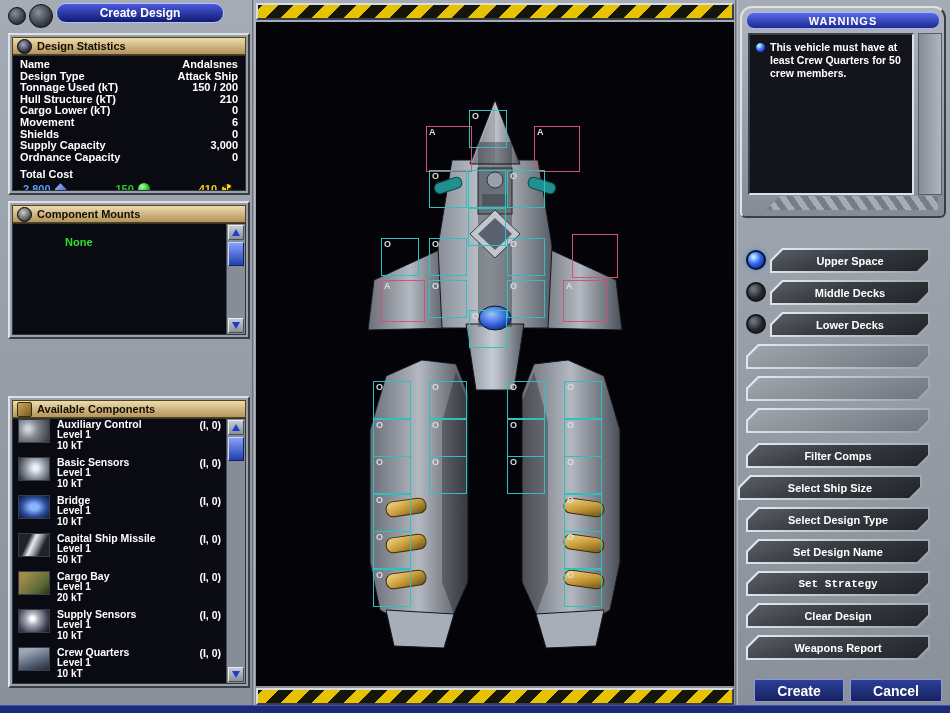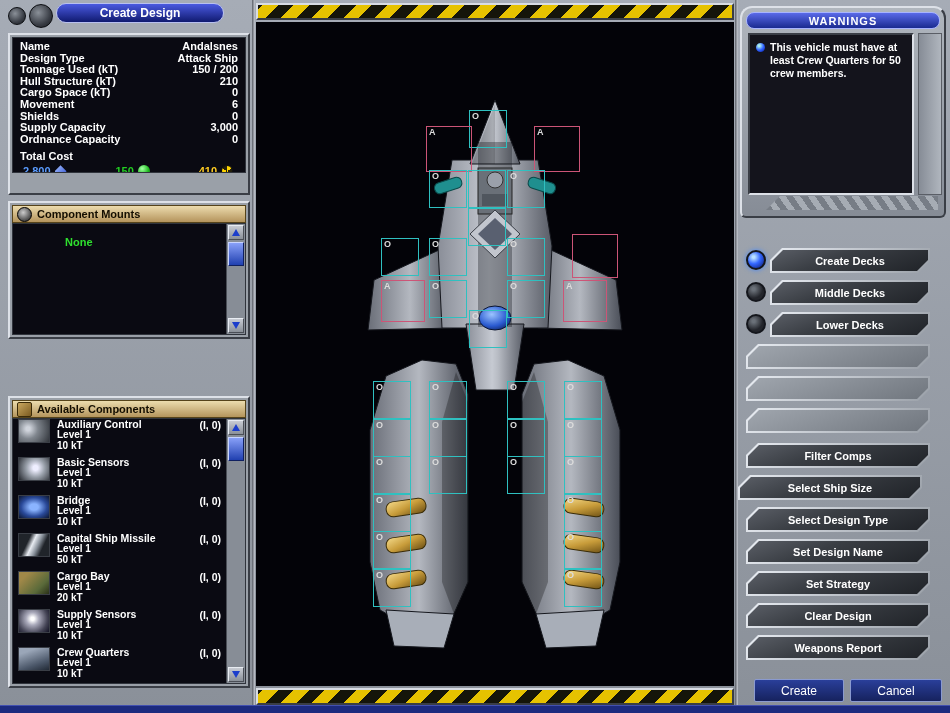--- a/index.html
+++ b/index.html
@@ -92,21 +92,21 @@
   .btn-inner{position:absolute;inset:2px;background:linear-gradient(160deg,#5a5e66 0%,#3a3e44 40%,#202328 100%);
           clip-path:polygon(11px 0,100% 0,100% calc(100% - 11px),calc(100% - 11px) 100%,0 100%,0 11px);}
   .se-btn.blank .btn-inner{background:linear-gradient(160deg,#a0a6ae,#70767e);}
   .btn-lbl{position:absolute;inset:0;display:flex;align-items:center;justify-content:center;
           color:#fff;font-size:11px;font-weight:bold;z-index:2;}
   .deck-radio{position:absolute;width:20px;height:20px;border-radius:50%;border:2px solid #14161c;box-sizing:border-box;}
   .deck-radio.on{background:radial-gradient(circle at 35% 32%,#b8e0ff 8%,#3366ff 45%,#0a1560);box-shadow:0 0 5px #4488ff;}
   .deck-radio.off{background:radial-gradient(circle at 35% 32%,#6a7078 10%,#23252b 60%);}
 
   .footer-btn{position:absolute;top:679px;height:23px;background:linear-gradient(#2a3f9a,#16225e);
-          border:1px solid #8a9ad0;border-radius:2px;color:#fff;font-size:12px;font-weight:normal;
+          border:1px solid #8a9ad0;border-radius:2px;color:#fff;font-size:14px;font-weight:bold;
           display:flex;align-items:center;justify-content:center;box-sizing:border-box;}
 
   
   .banner{position:absolute;left:56px;top:3px;width:168px;height:20px;border-radius:10px;
           background:linear-gradient(#4a5ae0,#101a70);border:1px solid #b8c0f0;color:#fff;
           font-size:12px;font-weight:bold;display:flex;align-items:center;justify-content:center;box-sizing:border-box;}
   .gear{position:absolute;border-radius:50%;background:radial-gradient(circle at 38% 35%,#8a9098,#3a3e46 60%,#15171c);
           border:1px solid #0c0e12;box-sizing:border-box;}
   .g1{left:8px;top:7px;width:18px;height:18px;}
   .g2{left:29px;top:4px;width:24px;height:24px;}
@@ -118,40 +118,44 @@
 
 <div class="screen">
 
   <span class="gear g1"></span>
   <span class="gear g2"></span>
   <div class="banner">
     <span>Create Design</span>
   </div>
 
   <div class="panel" style="top:33px;height:162px">
+    <div class="panel-header">
+      <span class="hdr-icon stats-hi"></span>
+      <span>Design Statistics</span>
+    </div>
     <div class="panel-body">
       <div class="stat-rows">
           <div class="stat-row">
             <span class="stat-label">Name</span>
             <span class="stat-value">Andalsnes</span>
           </div>
           <div class="stat-row">
             <span class="stat-label">Design Type</span>
             <span class="stat-value">Attack Ship</span>
           </div>
           <div class="stat-row">
             <span class="stat-label">Tonnage Used (kT)</span>
             <span class="stat-value">150 / 200</span>
           </div>
           <div class="stat-row">
             <span class="stat-label">Hull Structure (kT)</span>
             <span class="stat-value">210</span>
           </div>
           <div class="stat-row">
-            <span class="stat-label">Cargo Space (kT)</span>
+            <span class="stat-label">Cargo Lower (kT)</span>
             <span class="stat-value">0</span>
           </div>
           <div class="stat-row">
             <span class="stat-label">Movement</span>
             <span class="stat-value">6</span>
           </div>
           <div class="stat-row">
             <span class="stat-label">Shields</span>
             <span class="stat-value">0</span>
           </div>
@@ -463,21 +467,21 @@
     <span>Cancel</span>
   </div>
 
   <div class="groove-v" style="left:252px"></div>
   <div class="groove-v" style="left:735px"></div>
   <div class="bottom-bar"></div>
 <div class="deck-radio on" style="left: 746px; top: 250px;"></div>
     <div class="se-btn" style="left: 770px; top: 248px; width: 160px;">
       <span class="btn-outer"></span>
       <span class="btn-inner"></span>
-      <span class="btn-lbl">Create Decks</span>
+      <span class="btn-lbl">Upper Space</span>
     </div>
     <div class="deck-radio off" style="left: 746px; top: 282px;"></div>
     <div class="se-btn" style="left: 770px; top: 280px; width: 160px;">
       <span class="btn-outer"></span>
       <span class="btn-inner"></span>
       <span class="btn-lbl">Middle Decks</span>
     </div>
     <div class="deck-radio off" style="left: 746px; top: 314px;"></div>
     <div class="se-btn" style="left: 770px; top: 312px; width: 160px;">
       <span class="btn-outer"></span>
@@ -512,21 +516,21 @@
     <div class="se-btn" style="left: 746px; top: 507px; width: 184px;">
       <span class="btn-outer"></span>
       <span class="btn-inner"></span>
       <span class="btn-lbl">Select Design Type</span>
     </div>
     <div class="se-btn" style="left: 746px; top: 539px; width: 184px;">
       <span class="btn-outer"></span>
       <span class="btn-inner"></span>
       <span class="btn-lbl">Set Design Name</span>
     </div>
-    <div class="se-btn" style="left: 746px; top: 571px; width: 184px;">
+    <div class="se-btn" style="left: 746px; top: 571px; width: 184px; font-family: Liberation Mono, monospace;">
       <span class="btn-outer"></span>
       <span class="btn-inner"></span>
       <span class="btn-lbl">Set Strategy</span>
     </div>
     <div class="se-btn" style="left: 746px; top: 635px; width: 184px;">
       <span class="btn-outer"></span>
       <span class="btn-inner"></span>
       <span class="btn-lbl">Weapons Report</span>
     </div>
     <div class="se-btn" style="left: 746px; top: 603px; width: 184px;">

